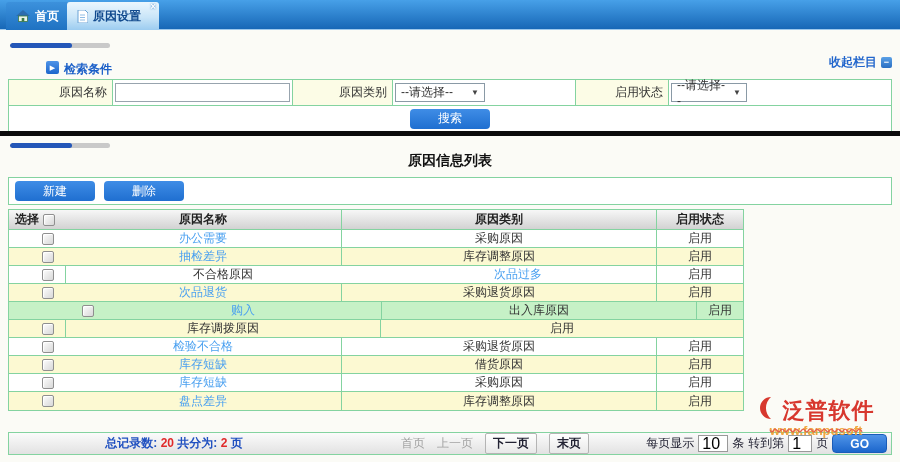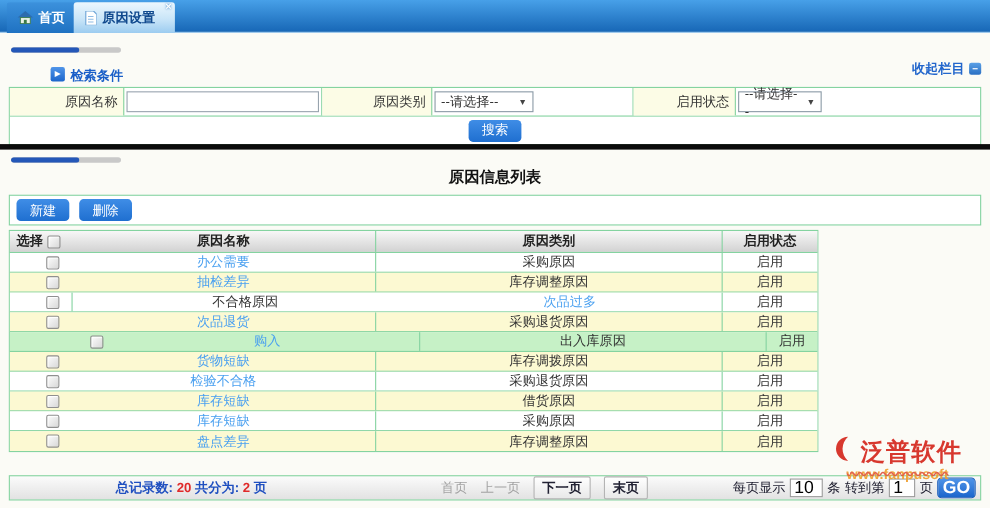--- a/index.html
+++ b/index.html
@@ -32,21 +32,21 @@
   .frow1{display:flex;height:25px;align-items:stretch;}
   .fcell{display:flex;align-items:center;border-right:1px solid #84d3a0;}
   .fcell:last-child{border-right:none;}
   .flabel{background:#fcfce6;justify-content:flex-end;padding-right:5px;color:#333;}
   .w-l1{width:104px;} .w-i1{width:180px;padding:0 2px;} .w-l2{width:100px;} .w-i2{width:183px;padding:0 2px;} .w-l3{width:93px;} .w-i3{flex:1;padding:0 2px;}
   input.text{width:100%;height:19px;border:1px solid #98a4ae;font-size:12px;padding:0 3px;font-family:inherit;}
   .sel{height:19px;border:1px solid #8a9aa6;background:#fff;display:flex;align-items:center;justify-content:space-between;gap:8px;padding:0 5px;cursor:pointer;}
   .sel-cat{width:90px;} .sel-status{width:76px;}
   .sel .arr{font-size:8px;color:#444;}
   .frow2{border-top:1px solid #84d3a0;height:26px;display:flex;align-items:center;justify-content:center;background:#fff;}
-  .btn{background:linear-gradient(#3f8de6,#1f6fd0);color:#fff;border:none;border-radius:4px;height:20px;padding:0 12px;font-size:12px;font-family:inherit;cursor:pointer;}
+  .btn{background:linear-gradient(#3f8de6,#1f6fd0);color:#fff;border:none;border-radius:4px;height:20px;padding:0 28px;font-size:12px;font-family:inherit;cursor:pointer;}
 
   .blackbar{position:absolute;top:131px;left:0;width:900px;height:5px;background:#0b0b0b;}
 
   
   .list-title{position:absolute;top:152px;left:0;width:900px;text-align:center;font-size:14px;font-weight:bold;color:#111;font-family:Liberation Mono, monospace;}
   .btnbox{position:absolute;top:177px;left:8px;width:884px;height:28px;border:1px solid #84d3a0;background:#fff;display:flex;align-items:center;gap:9px;padding-left:6px;}
 
   .table{position:absolute;top:209px;left:8px;width:736px;border:1px solid #84d3a0;background:#fff;}
   .thead{display:flex;height:20px;background:linear-gradient(#f7f7f7,#d2d2d2);font-weight:bold;color:#222;border-bottom:1px solid #84d3a0;align-items:stretch;}
   .trow{display:flex;height:18px;border-bottom:1px solid #84d3a0;align-items:stretch;background:#fff;}
@@ -65,21 +65,21 @@
   
   .footer{position:absolute;top:432px;left:8px;width:884px;height:23px;border:1px solid #84d3a0;background:linear-gradient(#fbfbfb,#e2e2e2);display:flex;align-items:center;}
   .fsummary{width:330px;text-align:center;color:#2050c0;font-weight:bold;}
   .fsummary .red{color:#e02a2a;}
   .pager{display:flex;align-items:center;gap:12px;margin-left:62px;}
   .pg-disabled{color:#a3a3a3;cursor:default;}
   .pg-btn{background:linear-gradient(#ffffff,#e8e8e8);border:1px solid #b4b4b4;border-radius:2px;padding:1px 7px;color:#223;font-weight:bold;cursor:pointer;}
   .fright{margin-left:auto;display:flex;align-items:center;gap:4px;padding-right:4px;color:#223;}
   .fright input{width:30px;height:17px;border:1px solid #999;padding:0 3px;font-size:16px;font-family:inherit;background:#fff;}
   .fright input.goto{width:24px;}
-  .go{background:linear-gradient(#4f94e8,#1c66cc);color:#fff;font-weight:bold;border:1px solid #1a5cb8;border-radius:4px;height:19px;padding:0 4px;font-size:16px;font-family:inherit;cursor:pointer;}
+  .go{background:linear-gradient(#4f94e8,#1c66cc);color:#fff;font-weight:bold;border:1px solid #1a5cb8;border-radius:4px;height:19px;padding:0 17px;font-size:12px;font-family:inherit;cursor:pointer;}
 
   
   .watermark{position:absolute;top:396px;right:2px;width:164px;text-align:center;opacity:.92;z-index:60;pointer-events:none;}
   .wm-row{display:flex;align-items:flex-start;justify-content:center;gap:1px;}
   .wm-brand{color:#d5281e;font-size:22px;font-weight:bold;letter-spacing:1px;text-shadow:0 0 1px rgba(255,255,255,.8);}
   .wm-url{color:#f0a030;font-size:13px;font-weight:bold;margin-top:-3px;text-decoration-line:line-through;text-decoration-style:wavy;text-decoration-color:#e05540;}
 </style>
 </head>
 <body>
 
@@ -221,23 +221,20 @@
           <div class="cell c-name">
             <span class="rlink">购入</span>
           </div>
           <div class="cell c-cat">出入库原因</div>
           <div class="cell c-status">启用</div>
         </div>
         <div class="trow row-alt">
           <div class="cell c-sel">
             <span class="cbx"></span>
           </div>
-          <div class="cell c-name">
-            <span class="rlink">货物短缺</span>
-          </div>
           <div class="cell c-cat">库存调拨原因</div>
           <div class="cell c-status">启用</div>
         </div>
         <div class="trow ">
           <div class="cell c-sel">
             <span class="cbx"></span>
           </div>
           <div class="cell c-name">
             <span class="rlink">检验不合格</span>
           </div>

